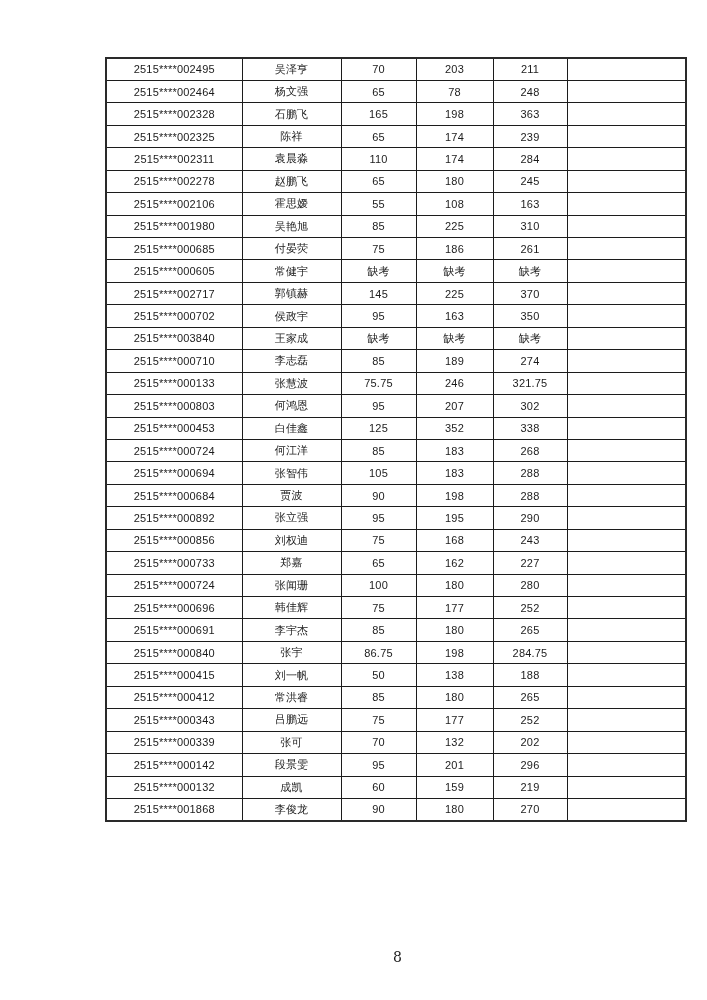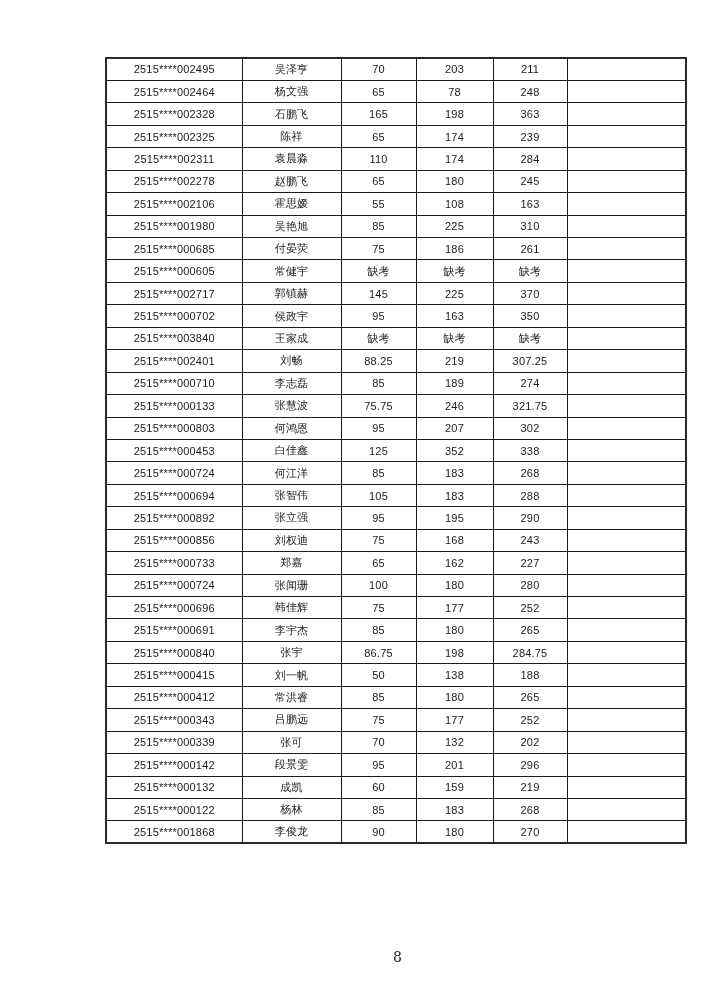--- a/index.html
+++ b/index.html
@@ -177,28 +177,20 @@
         </tr>
         <tr>
           <td class="cell-id">2515****003840</td>
           <td class="cjk">王家成</td>
           <td class="cjk">缺考</td>
           <td class="cjk">缺考</td>
           <td class="cjk">缺考</td>
           <td class="cell-num"></td>
         </tr>
         <tr>
-          <td class="cell-id">2515****002401</td>
-          <td class="cjk">刘畅</td>
-          <td class="cell-num">88.25</td>
-          <td class="cell-num">219</td>
-          <td class="cell-num">307.25</td>
-          <td class="cell-num"></td>
-        </tr>
-        <tr>
           <td class="cell-id">2515****000710</td>
           <td class="cjk">李志磊</td>
           <td class="cell-num">85</td>
           <td class="cell-num">189</td>
           <td class="cell-num">274</td>
           <td class="cell-num"></td>
         </tr>
         <tr>
           <td class="cell-id">2515****000133</td>
           <td class="cjk">张慧波</td>
@@ -233,20 +225,28 @@
         </tr>
         <tr>
           <td class="cell-id">2515****000694</td>
           <td class="cjk">张智伟</td>
           <td class="cell-num">105</td>
           <td class="cell-num">183</td>
           <td class="cell-num">288</td>
           <td class="cell-num"></td>
         </tr>
         <tr>
+          <td class="cell-id">2515****000684</td>
+          <td class="cjk">贾波</td>
+          <td class="cell-num">90</td>
+          <td class="cell-num">198</td>
+          <td class="cell-num">288</td>
+          <td class="cell-num"></td>
+        </tr>
+        <tr>
           <td class="cell-id">2515****000892</td>
           <td class="cjk">张立强</td>
           <td class="cell-num">95</td>
           <td class="cell-num">195</td>
           <td class="cell-num">290</td>
           <td class="cell-num"></td>
         </tr>
         <tr>
           <td class="cell-id">2515****000856</td>
           <td class="cjk">刘权迪</td>
@@ -337,28 +337,20 @@
         </tr>
         <tr>
           <td class="cell-id">2515****000132</td>
           <td class="cjk">成凯</td>
           <td class="cell-num">60</td>
           <td class="cell-num">159</td>
           <td class="cell-num">219</td>
           <td class="cell-num"></td>
         </tr>
         <tr>
-          <td class="cell-id">2515****000122</td>
-          <td class="cjk">杨林</td>
-          <td class="cell-num">85</td>
-          <td class="cell-num">183</td>
-          <td class="cell-num">268</td>
-          <td class="cell-num"></td>
-        </tr>
-        <tr>
           <td class="cell-id">2515****001868</td>
           <td class="cjk">李俊龙</td>
           <td class="cell-num">90</td>
           <td class="cell-num">180</td>
           <td class="cell-num">270</td>
           <td class="cell-num"></td>
         </tr>
       </tbody>
   </table>
 

